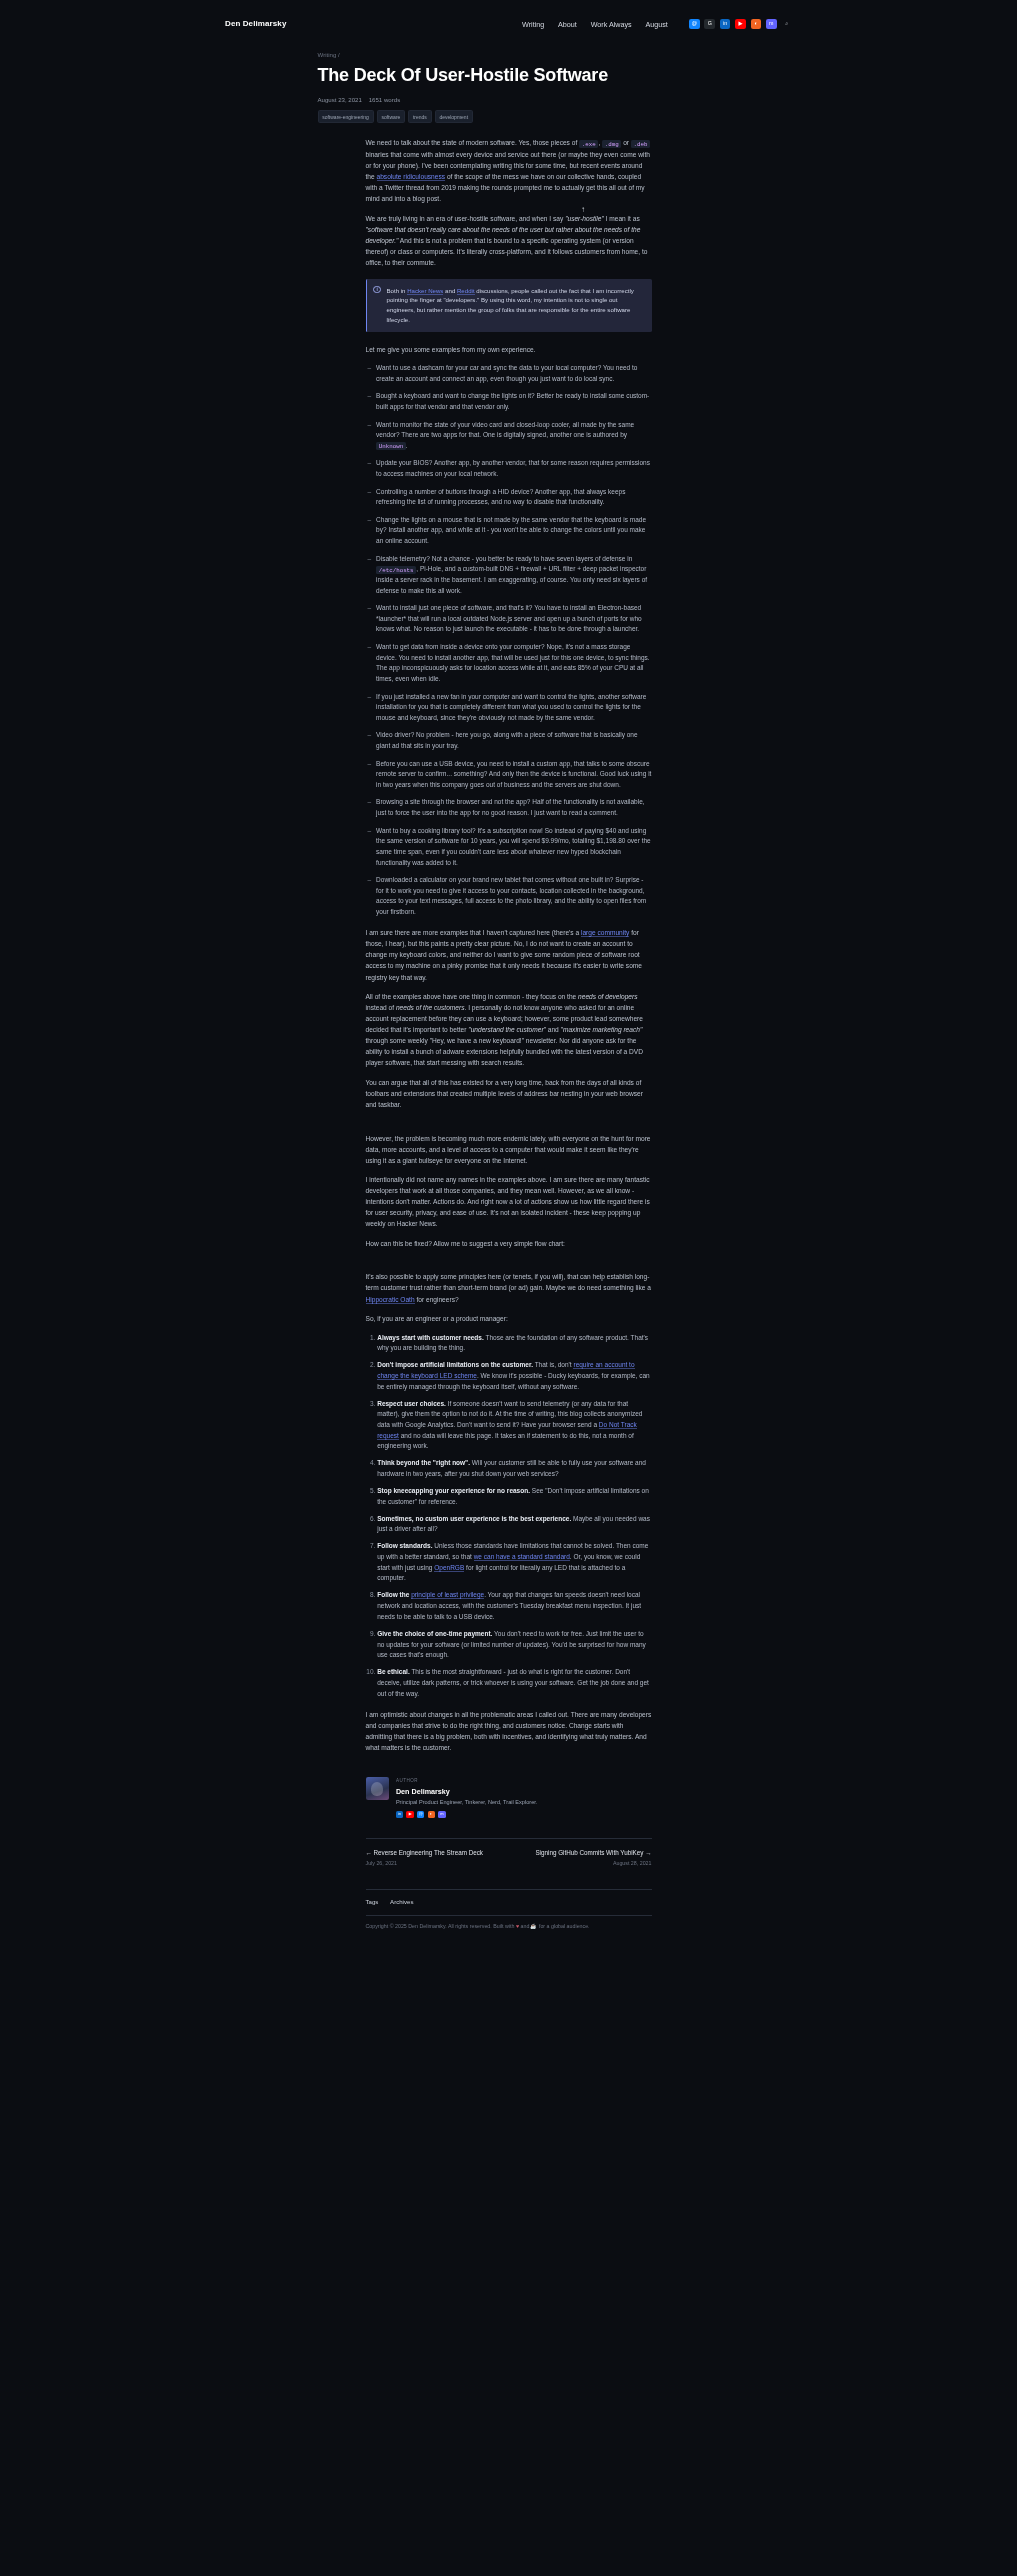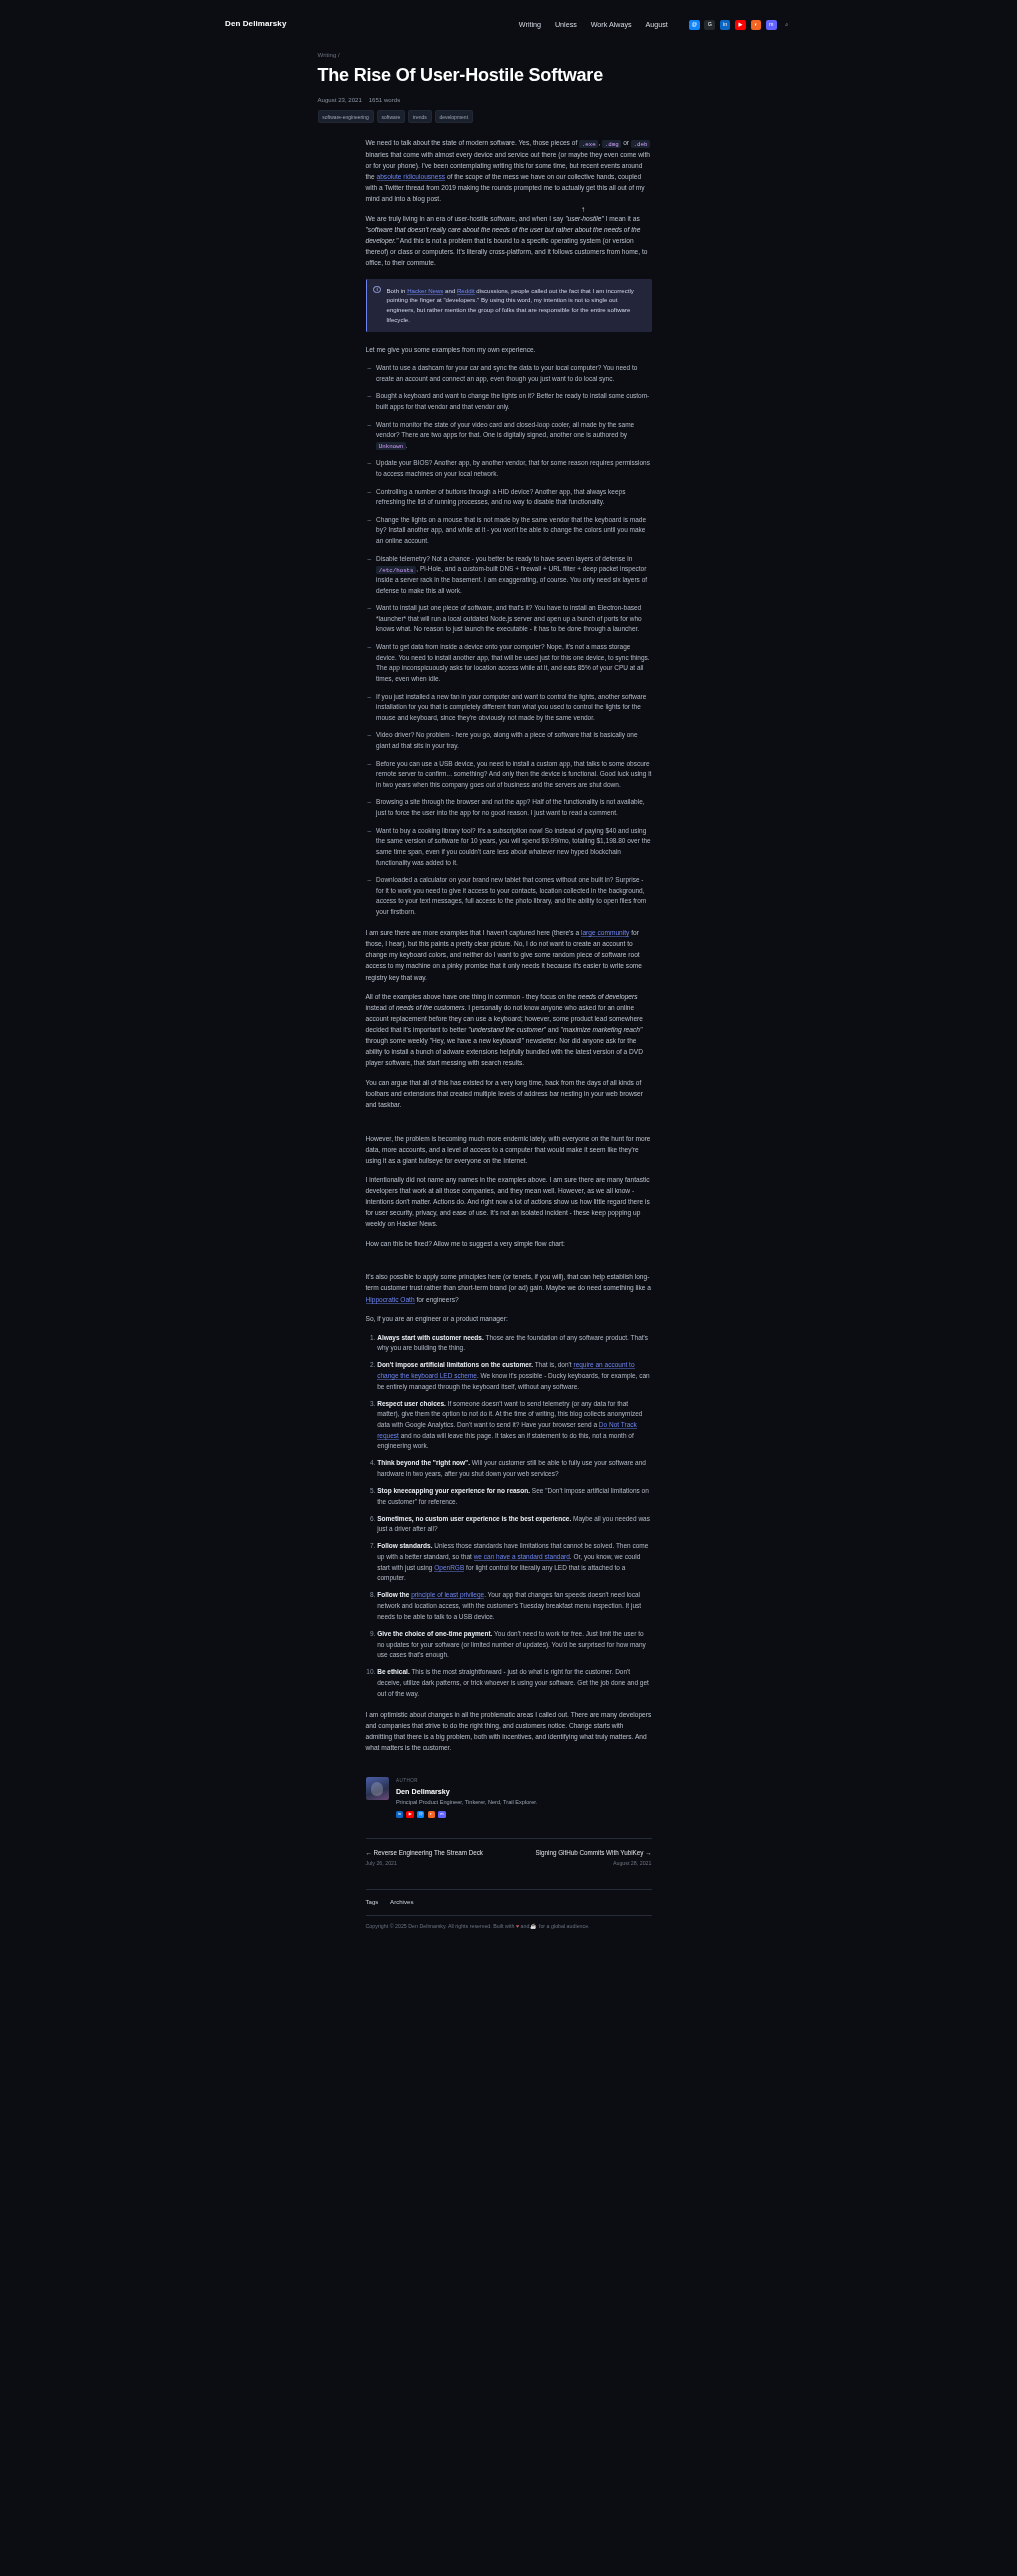--- a/index.html
+++ b/index.html
@@ -40,21 +40,21 @@
     width:567px;margin:0 auto;
     display:flex;align-items:center;justify-content:space-between;
   }
   .brand{
     color:var(--head);
     font-size:8px;
     font-weight:bold;
     letter-spacing:0.1px;
   }
   .nav{
-    display:flex;align-items:flex-end;gap:13.8px;
+    display:flex;align-items:flex-start;gap:13.8px;
   }
   .nav-link{
     color:#d5d9e2;font-size:7.2px;border:0;
   }
   .social{
     display:flex;align-items:center;gap:4.8px;margin-left:7.4px;
   }
   .sicon{
     width:10.6px;height:10.6px;border-radius:2.1px;
     display:flex;align-items:center;justify-content:center;
@@ -207,21 +207,21 @@
 </head>
 <body>
 
 <div class="page">
 
   <div class="site-header">
     <div class="header-inner">
       <div class="brand">Den Delimarsky</div>
       <div class="nav">
         <a class="nav-link" href="#">Writing</a>
-        <a class="nav-link" href="#">Unless</a>
+        <a class="nav-link" href="#">About</a>
         <a class="nav-link" href="#">Work Always</a>
         <a class="nav-link" href="#">August</a>
         <div class="social">
           <span class="sicon" style="background:#1185fe">@</span>
           <span class="sicon" style="background:#24292e">G</span>
           <span class="sicon" style="background:#0a66c2">in</span>
           <span class="sicon" style="background:#ff0000">▶</span>
           <span class="sicon" style="background:#f26522">◐</span>
           <span class="sicon" style="background:#6364ff">m</span>
           <span class="sicon plain">⌕</span>
@@ -229,21 +229,21 @@
       </div>
     </div>
   </div>
 
   <div class="scrolltop">↑</div>
 
   <div class="article wrap">
 
     <div class="crumb">Writing /</div>
 
-    <h1 class="title">The Rise Of User-Hostile Software</h1>
+    <h1 class="title">The Deck Of User-Hostile Software</h1>
 
     <div class="meta">
       <span>August 23, 2021</span>
       &nbsp;&nbsp;
       <span>1651 words</span>
     </div>
 
     <div class="tags">
       <span class="tag">software-engineering</span>
       <span class="tag">software</span>

